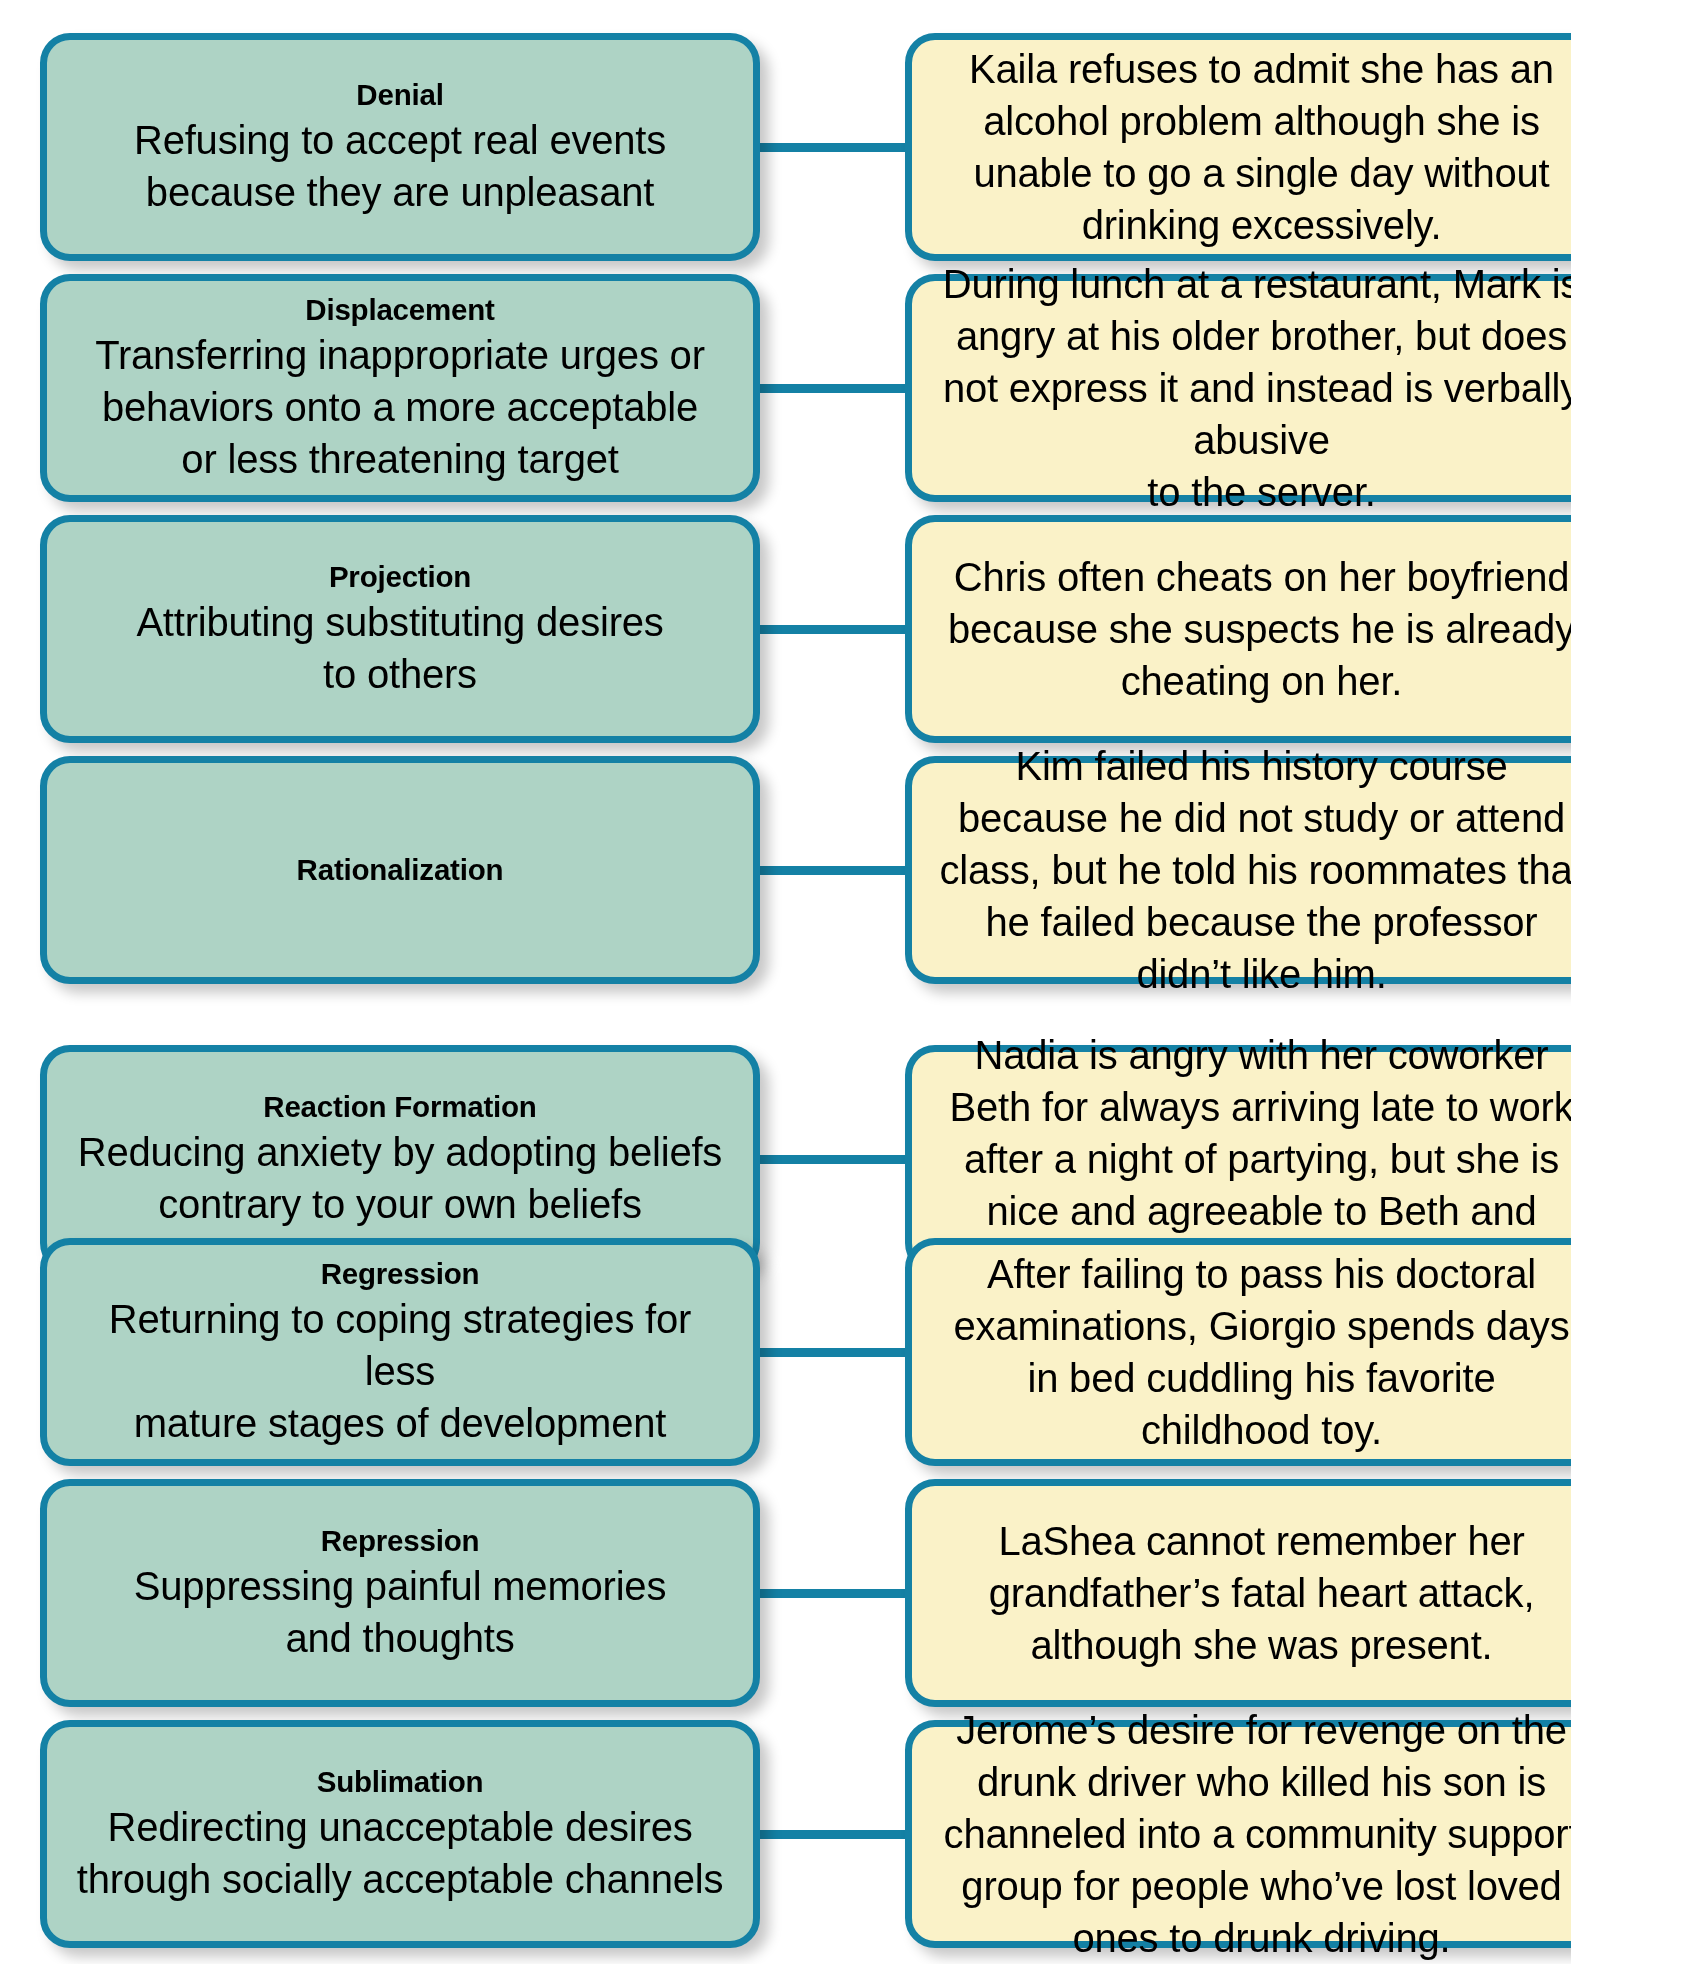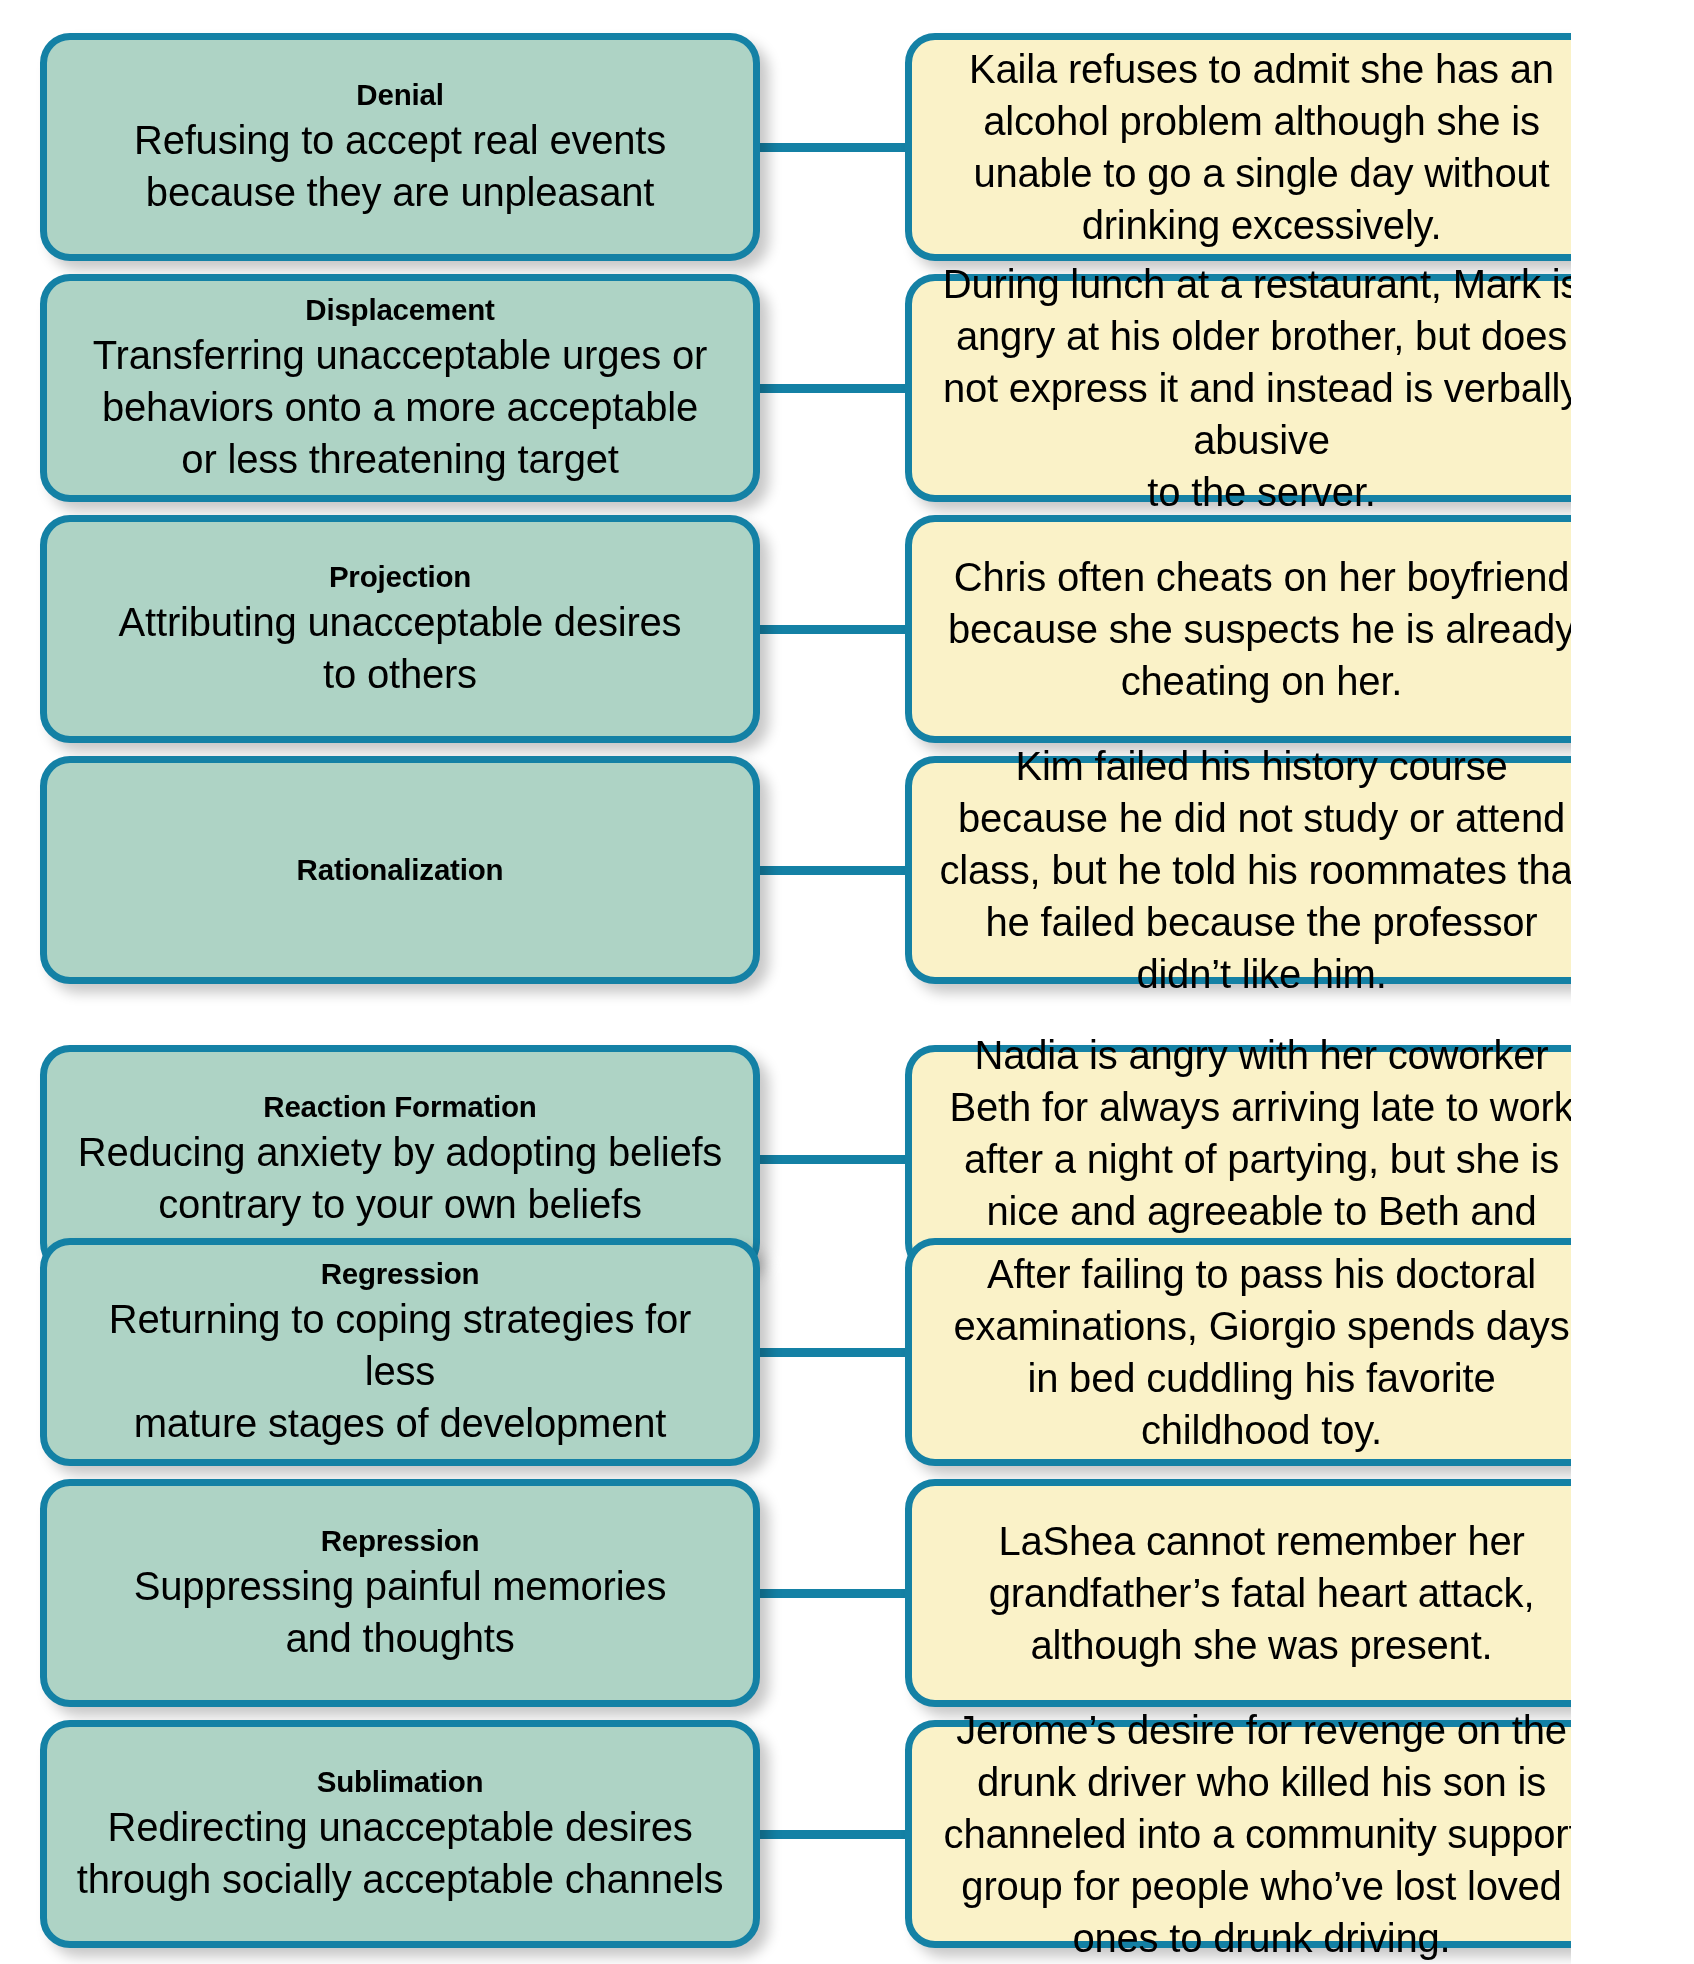--- a/index.html
+++ b/index.html
@@ -116,39 +116,39 @@
         <div class="example-text">Kaila refuses to admit she has an alcohol problem although she is unable to go a single day without drinking excessively.</div>
       </div>
     </div>
   </div>
 
   <div class="row row-1">
     <div class="connector"></div>
     <div class="box box-term">
       <div class="box-inner">
         <div class="term-name">Displacement</div>
-        <div class="term-desc" style="white-space: pre-line;">Transferring unacceptable urges or
+        <div class="term-desc" style="white-space: pre-line;">Transferring inappropriate urges or
 behaviors onto a more acceptable
 or less threatening target</div>
       </div>
     </div>
     <div class="box box-example">
       <div class="box-inner">
         <div class="example-text" style="white-space: pre-line;">During lunch at a restaurant, Mark is angry at his older brother, but does not express it and instead is verbally abusive
 to the server.</div>
       </div>
     </div>
   </div>
 
   <div class="row row-2">
     <div class="connector"></div>
     <div class="box box-term">
       <div class="box-inner">
         <div class="term-name">Projection</div>
-        <div class="term-desc" style="white-space: pre-line;">Attributing unacceptable desires
+        <div class="term-desc" style="white-space: pre-line;">Attributing substituting desires
 to others</div>
       </div>
     </div>
     <div class="box box-example">
       <div class="box-inner">
         <div class="example-text">Chris often cheats on her boyfriend because she suspects he is already cheating on her.</div>
       </div>
     </div>
   </div>
 

